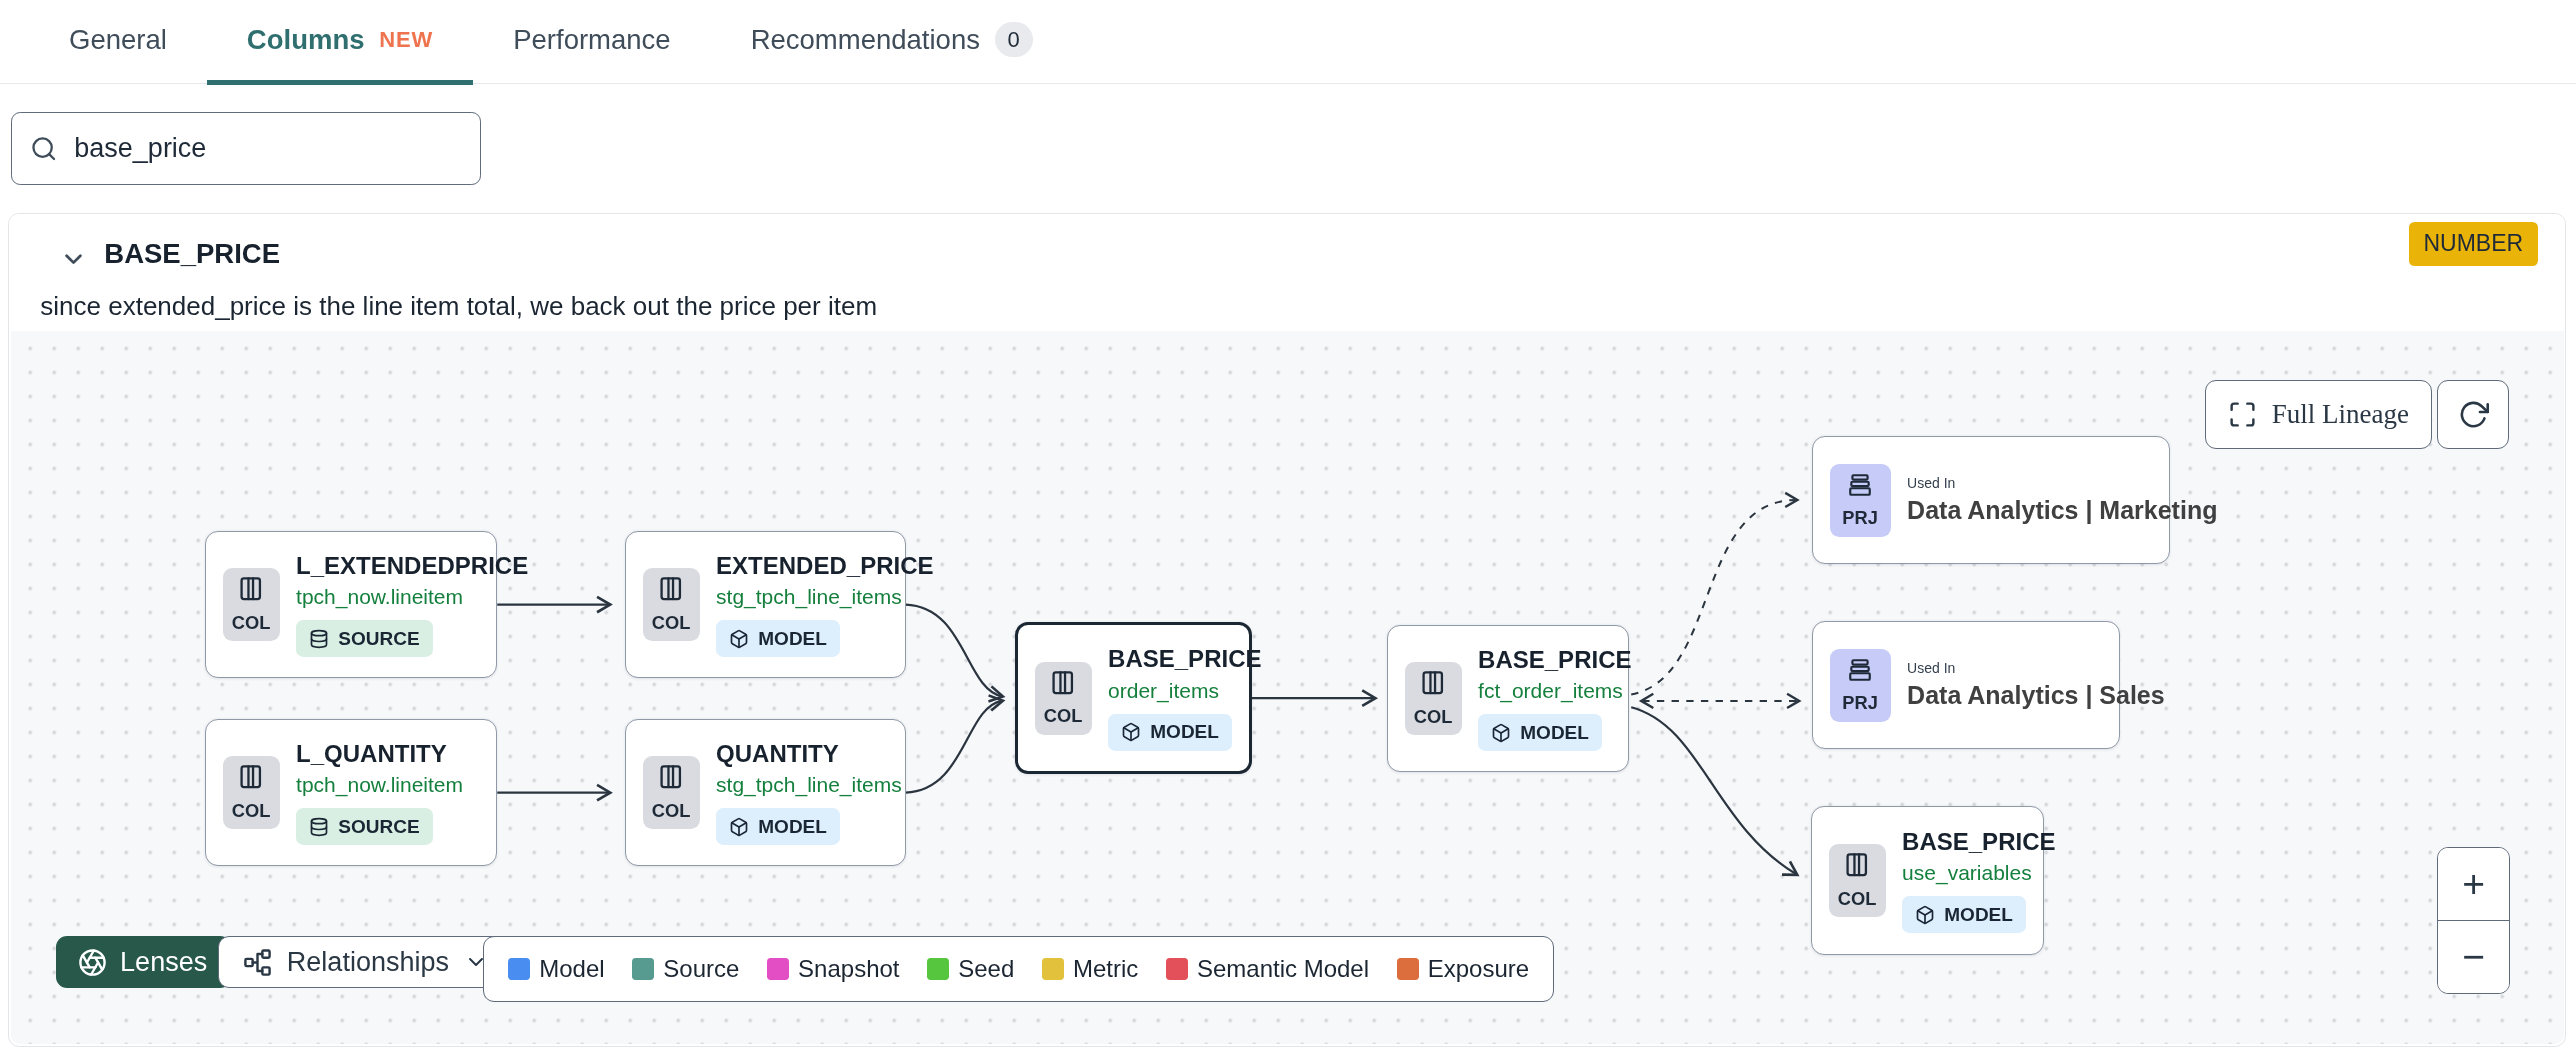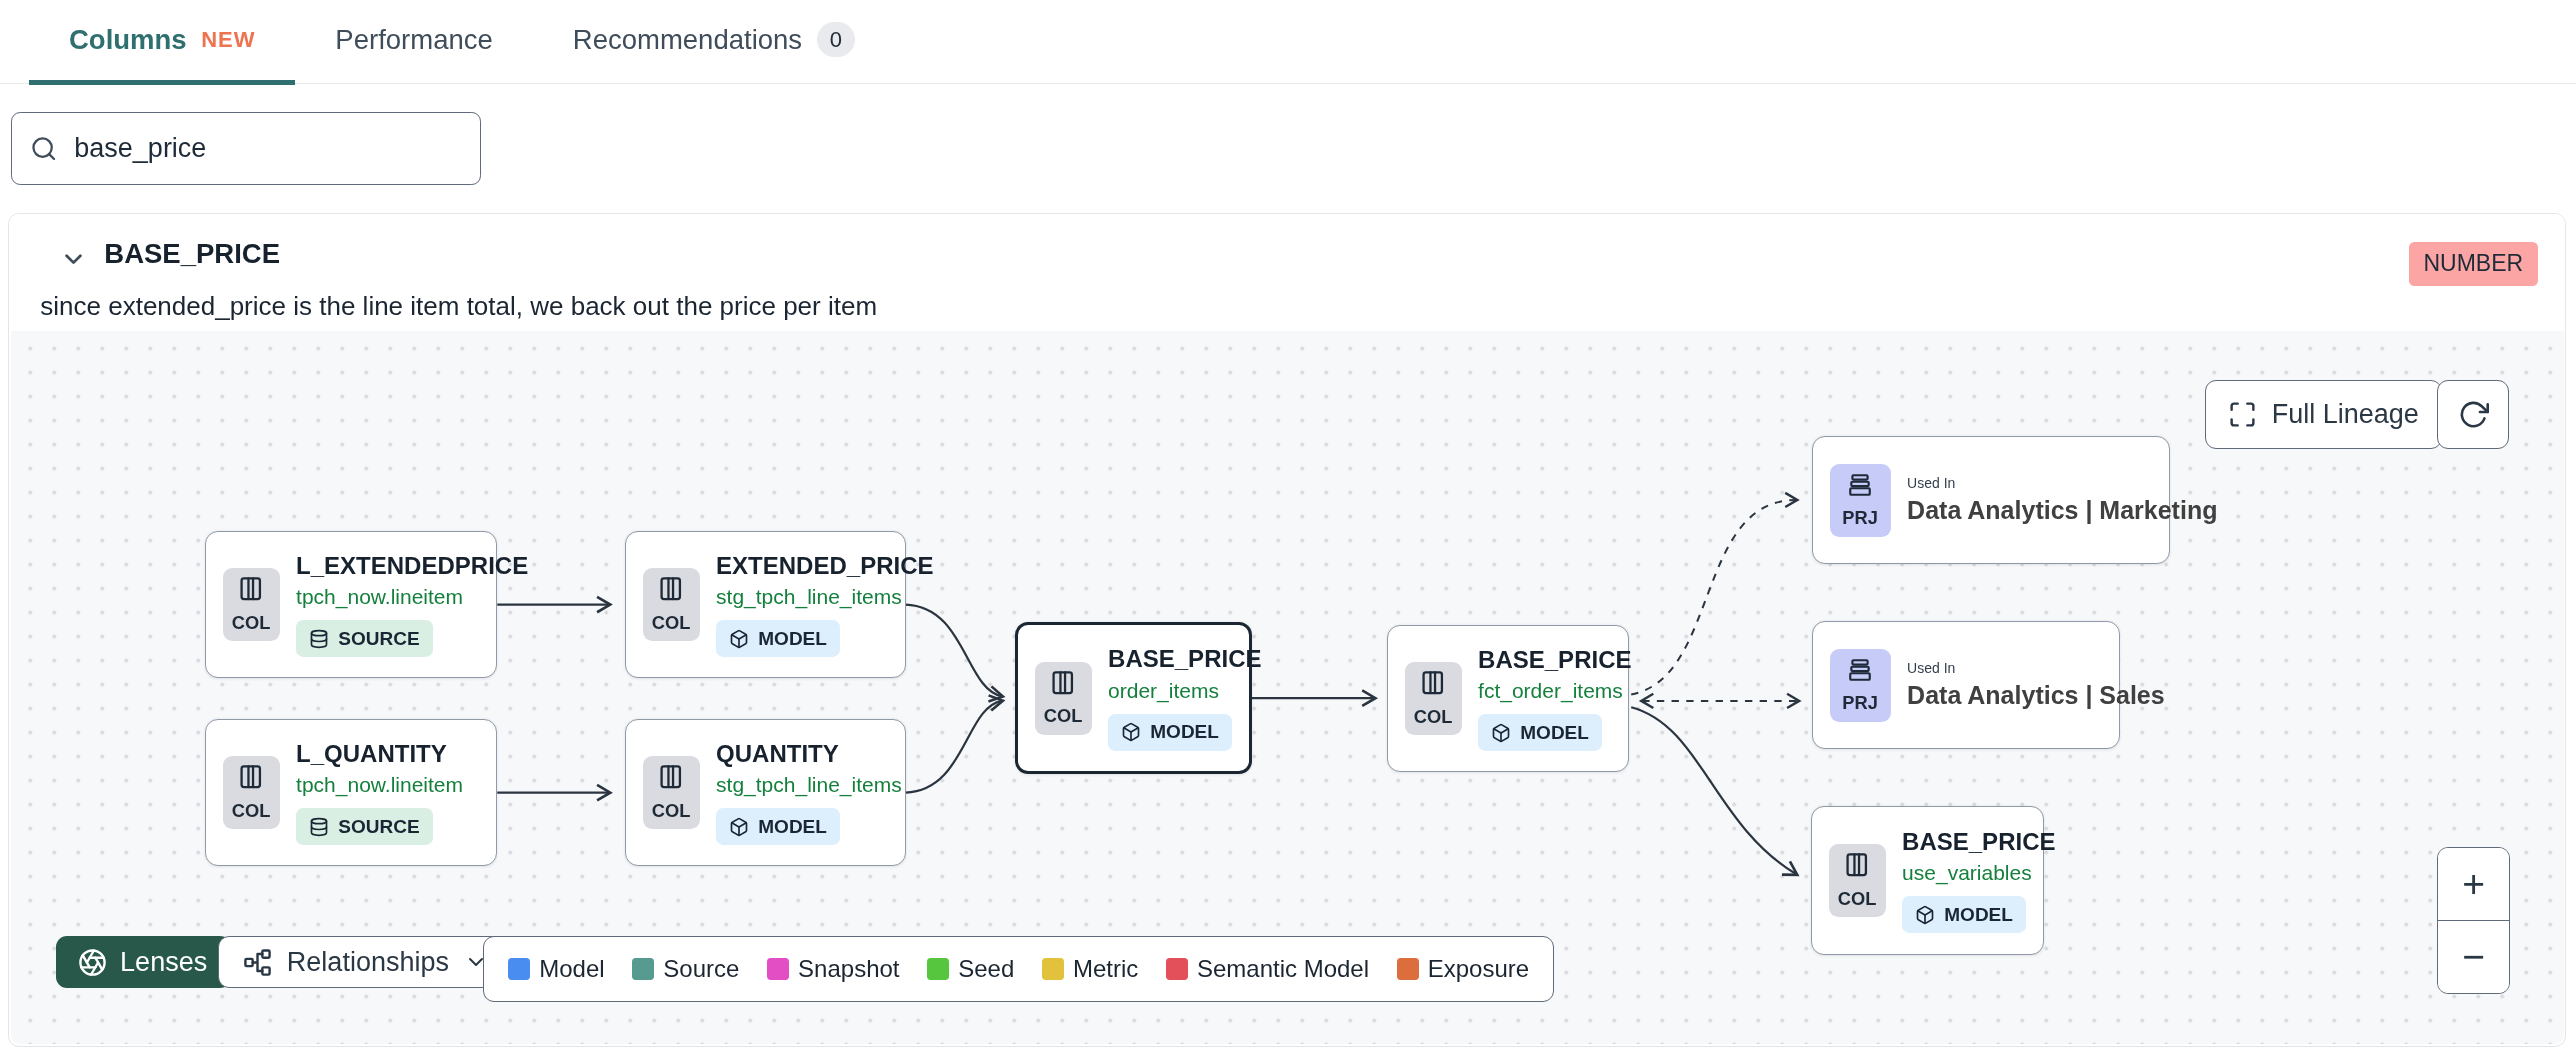--- a/index.html
+++ b/index.html
@@ -21,21 +21,21 @@
   
   .search-box { position:absolute; left:11px; top:112px; width:470px; height:73px; border:1.8px solid #5f6b7a; border-radius:9.2px; background:#fff; display:flex; align-items:center; padding:0 18.3px; gap:16.5px; }
   .search-box input { border:none; outline:none; flex:1; font-size:27px; color:#1e2a38; font-family:"Liberation Sans",sans-serif; background:transparent; }
   .search-box .mag { color:#3f4c59; }
 
   
   .panel { position:absolute; left:8.3px; top:213px; width:2558px; height:834px; border:1.8px solid #e3e5e9; border-radius:11px; background:#fff; overflow:hidden; }
   .panel-header { position:absolute; left:0; top:0; width:100%; height:117px; background:#fff; }
   .chev-btn { position:absolute; left:48px; top:27.5px; width:33px; height:33px; color:#3f4c59; cursor:pointer; }
   .col-title { position:absolute; left:95px; top:24px; font-size:27.5px; font-weight:bold; color:#17222e; }
-  .type-badge { position:absolute; right:27.5px; top:28px; background:#fca5a5; border-radius:5.5px; padding:8.3px 14.7px; font-size:23px; color:#1e2a38; }
+  .type-badge { position:absolute; right:27.5px; top:8px; background:#eab308; border-radius:5.5px; padding:8.3px 14.7px; font-size:23px; color:#1e2a38; }
   .col-desc { position:absolute; left:31px; top:77px; font-size:26px; color:#1b2632; }
 
   
   .graph { position:absolute; left:1.8px; right:1.8px; top:117px; bottom:1.8px; border-radius:0 0 9.2px 9.2px; background-color:#f7f8fa;
     background-image:radial-gradient(#d8dade 1.6px, transparent 1.6px); background-size:24px 24px; background-position:7.3px 5.5px; }
   .edges { position:absolute; left:0; top:0; width:2556px; height:715px; }
 
   .node { position:absolute; background:#fff; border:1.8px solid #8f9aa8; border-radius:13px; box-shadow:0 0.9px 2.8px rgba(20,30,40,.10); display:flex; align-items:center; padding:0 16.5px; gap:16.5px; cursor:pointer; }
   .node.selected { border:3.7px solid #1b2733; }
   .chip { flex:0 0 auto; width:57px; height:73px; border-radius:9.2px; background:#d9dbe0; display:flex; flex-direction:column; align-items:center; justify-content:center; gap:9px; color:#1e2a38; }
@@ -54,41 +54,44 @@
   .n2 { left:614px; top:200px; width:281px; height:147px; }
   .n3 { left:194px; top:388px; width:292px; height:147px; }
   .n4 { left:614px; top:388px; width:281px; height:147px; }
   .n5 { left:1004px; top:291px; width:237px; height:152px; }
   .n6 { left:1376px; top:294px; width:242px; height:147px; }
   .n7 { left:1800px; top:475px; width:233px; height:149px; }
   .x1 { left:1801px; top:105px; width:358px; height:128px; }
   .x2 { left:1801px; top:290px; width:308px; height:128px; }
 
   
-  .ctl { background:#fff; border:1.8px solid #5f6b7a; color:#2a3744; display:flex; align-items:center; justify-content:center; cursor:pointer; }
+  .ctl { background:#fff; border:1.8px solid #5f6b7a; color:#2a3744; display:flex; align-items:center; justify-content:center; cursor:pointer;font-family:Liberation Serif, serif; }
   .btn-full { position:absolute; left:2194px; top:49px; height:69px; padding:0 22px; border-radius:11px; gap:14.7px; font-size:27px; }
   .btn-refresh { position:absolute; left:2426px; top:49px; width:72px; height:69px; border-radius:11px; }
   .zoomctl { position:absolute; left:2426px; top:516px; width:73px; height:147px; border:1.8px solid #5f6b7a; border-radius:11px; background:#fff; display:flex; flex-direction:column; overflow:hidden; }
   .zoomctl .zbtn { flex:1; display:flex; align-items:center; justify-content:center; font-size:39px; color:#2a3744; cursor:pointer; background:#fff; }
   .zoomctl .zbtn:first-child { border-bottom:1.8px solid #5f6b7a; }
 
   
   .toolbar { position:absolute; left:45px; top:605px; height:52px; display:flex; }
   .lenses { background:#275849; color:#fff; border-radius:11px; display:flex; align-items:center; gap:13px; padding:0 24px 0 22px; font-size:27px; cursor:pointer; }
   .relationships { position:relative; margin-left:-13px; background:#fff; border:1.8px solid #5f6b7a; border-radius:11px; display:flex; align-items:center; gap:14.7px; padding:0 24px; font-size:27px; color:#2a3744; cursor:pointer; }
   .legend { position:absolute; left:472px; top:605px; height:66px; background:#fff; border:1.8px solid #5f6b7a; border-radius:11px; display:flex; align-items:center; gap:27.5px; padding:0 24px; }
   .legend-item { display:flex; align-items:center; gap:9.2px; font-size:24px; color:#1b2632; white-space:nowrap; }
   .swatch { width:22px; height:22px; border-radius:3.7px; }
 </style>
 </head>
 <body>
 
 <div class="screen">
 
   <div class="tabbar">
+    <div class="tab">
+        <span>General</span>
+      </div>
     <div class="tab active">
       <span>Columns</span>
       <span class="new-badge">NEW</span>
     </div>
     <div class="tab">
         <span>Performance</span>
       </div>
     <div class="tab">
       <span>Recommendations</span>
       <span class="count-pill">0</span>

